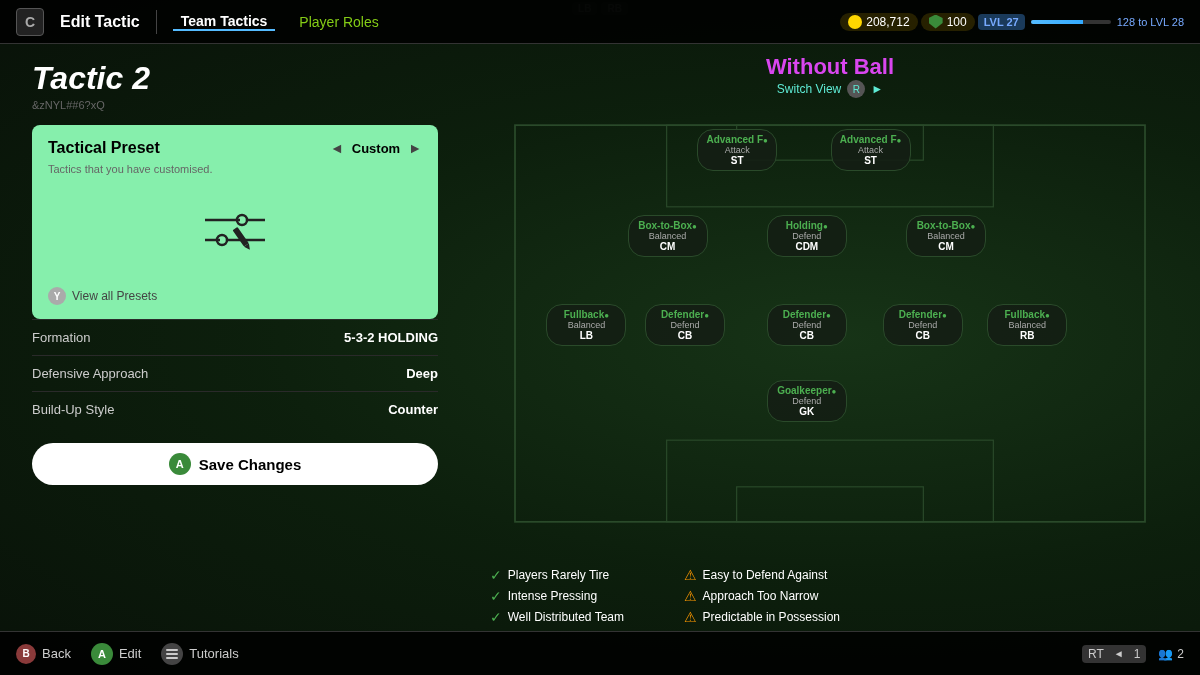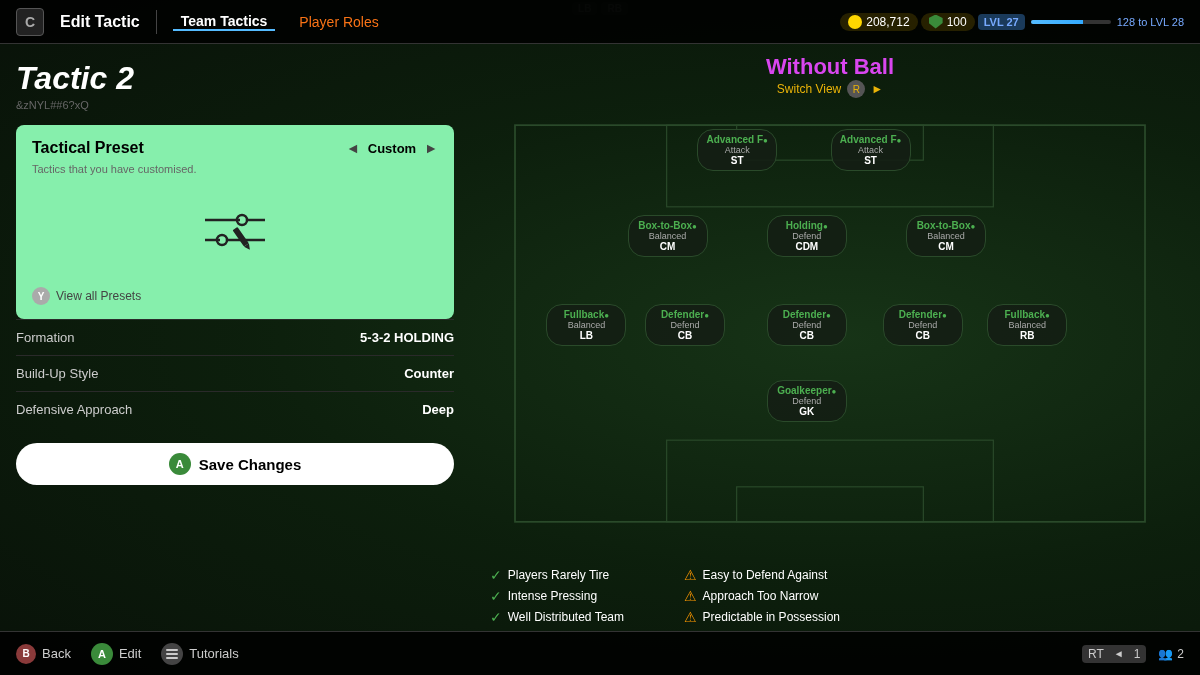--- a/index.html
+++ b/index.html
@@ -49,21 +49,21 @@
       font-weight: bold;
       color: #fff;
     }
     .nav-divider {
       width: 1px;
       height: 24px;
       background: #444;
     }
     .nav-tab {
       font-size: 14px;
-      color: #f97316;
+      color: #84cc16;
       cursor: pointer;
       padding: 0 8px;
     }
     .nav-tab.active {
       color: #fff;
       font-weight: bold;
       border-bottom: 2px solid #5bf;
     }
     .nav-right {
       margin-left: auto;
@@ -136,21 +136,21 @@
     .main-content {
       position: relative;
       z-index: 5;
       display: flex;
       height: calc(675px - 44px);
     }
 
     
     .left-panel {
       width: 470px;
-      padding: 16px 16px;
+      padding: 16px 32px;
       flex-shrink: 0;
     }
     .tactic-title {
       font-size: 32px;
       font-weight: 900;
       font-style: italic;
       color: #fff;
       margin-bottom: 2px;
     }
     .tactic-code {
@@ -338,21 +338,21 @@
       font-size: 22px;
       font-weight: bold;
       color: #d946ef;
     }
     .switch-view {
       display: flex;
       align-items: center;
       justify-content: center;
       gap: 6px;
       font-size: 12px;
-      color: #eab308;
+      color: #5eead4;
     }
     .r-btn {
       background: #555;
       border-radius: 50%;
       width: 18px; height: 18px;
       display: inline-flex; align-items: center; justify-content: center;
       font-size: 10px;
     }
 
     .player-card {
@@ -477,26 +477,26 @@
         <span class="y-btn">Y</span>
         <span>View all Presets</span>
       </div>
     </div>
 
     <div class="stat-row">
       <span class="stat-label">Formation</span>
       <span class="stat-value">5-3-2 HOLDING</span>
     </div>
     <div class="stat-row">
+      <span class="stat-label">Defensive Approach</span>
+      <span class="stat-value">Deep</span>
+    </div>
+    <div class="stat-row">
       <span class="stat-label">Build-Up Style</span>
       <span class="stat-value">Counter</span>
-    </div>
-    <div class="stat-row">
-      <span class="stat-label">Defensive Approach</span>
-      <span class="stat-value">Deep</span>
     </div>
 
     <button class="save-btn">
       <span class="a-btn">A</span>
       <span>Save Changes</span>
     </button>
   </div>
 
   <div class="right-panel">
     <div class="view-header">

